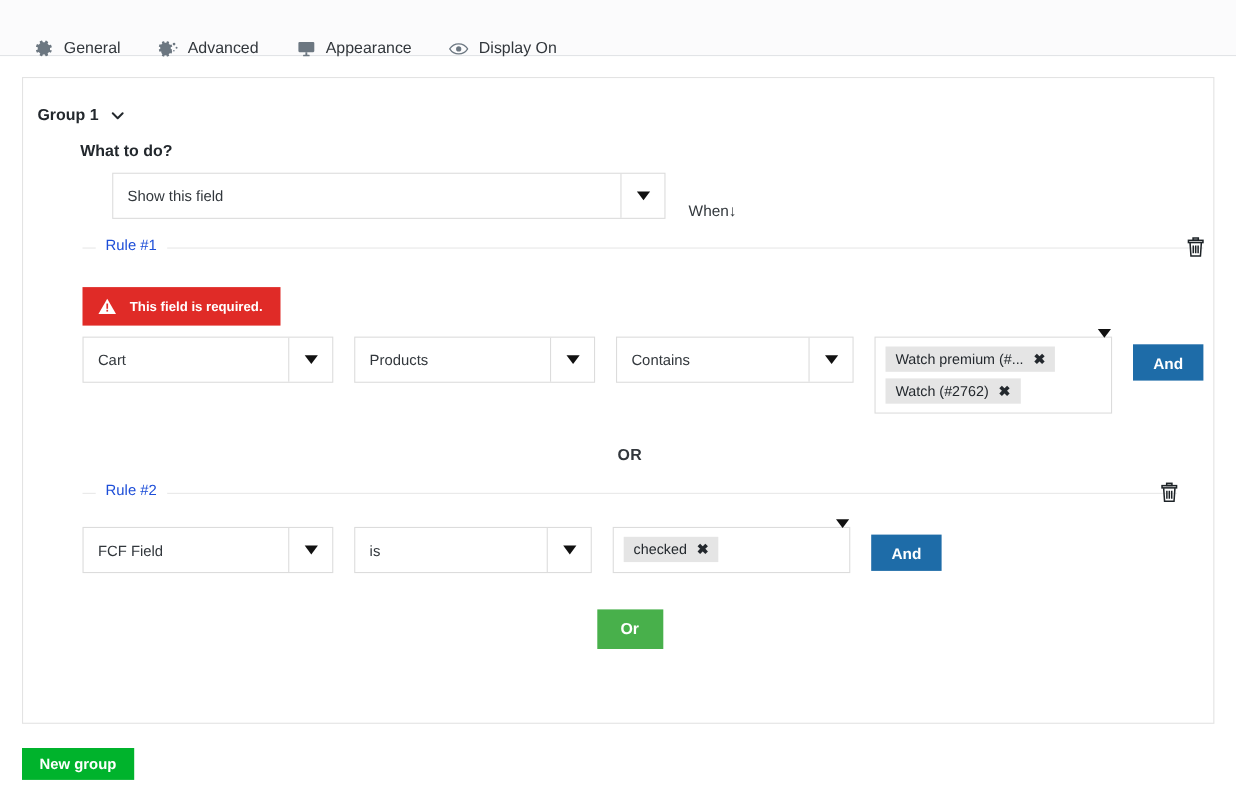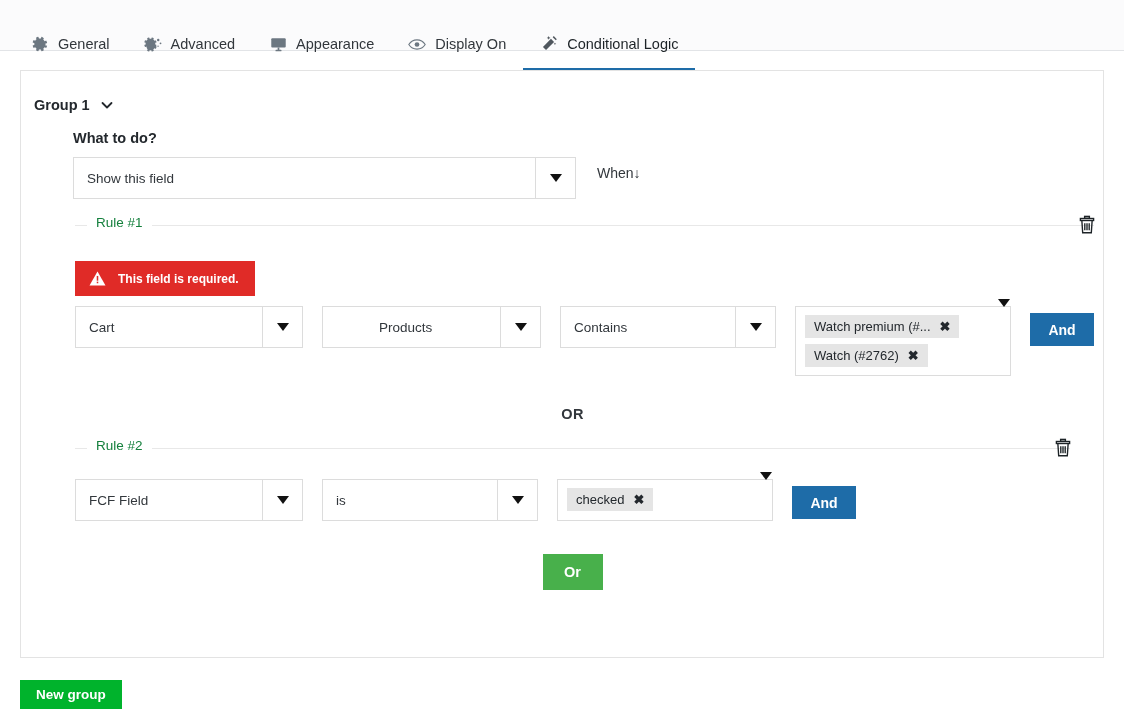--- a/index.html
+++ b/index.html
@@ -116,21 +116,21 @@
     justify-content: center;
     flex: 0 0 40px;
   }
   .caret {
     width: 0; height: 0;
     border-left: 6px solid transparent;
     border-right: 6px solid transparent;
     border-top: 8px solid #111;
   }
 
-  .whenrow { display: flex; align-items: flex-start; gap: 0; }
+  .whenrow { display: flex; align-items: flex-end; gap: 0; margin-left: 29px; }
   .action-select { width: 503px; }
   .when {
     font-size: 14px;
     color: #32373c;
     margin-left: 21px;
     margin-top: 8px;
     white-space: nowrap;
   }
 
   
@@ -141,21 +141,21 @@
     padding: 0;
     position: relative;
   }
   .rule-legend {
     position: absolute;
     top: -11px;
     left: 12px;
     background: #fff;
     padding: 0 9px;
     font-size: 13.5px;
-    color: #15803d;
+    color: #1d4ed8;
   }
   .trash {
     position: absolute;
     right: -6px;
     top: -12px;
     width: 24px; height: 24px;
     color: #1d2327;
     cursor: pointer;
   }
 
@@ -172,21 +172,21 @@
   }
   .errbar .wicon { width: 17px; height: 17px; display: inline-flex; }
 
   .fieldrow {
     display: flex;
     align-items: flex-start;
     gap: 19px;
     margin-top: 10px;
   }
   .w1 { width: 228px; }
-  .w2 { width: 219px; padding-left: 43px; }
+  .w2 { width: 219px; }
   .w3 { width: 216px; }
   .w4 { width: 216px; }
 
   
   .tagselect {
     display: flex;
     border: 1px solid #dcdcdc;
     background: #fff;
     min-height: 42px;
     align-items: stretch;
@@ -309,31 +309,20 @@
   <div class="tab">
     <span class="ticon">
       <svg viewBox="0 0 22 16" width="19" height="15" fill="none" stroke="currentColor" stroke-width="1.4">
         <path d="M1 8s3.6-5.6 10-5.6S21 8 21 8s-3.6 5.6-10 5.6S1 8 1 8z"></path>
         <circle cx="11" cy="8" r="2.9" fill="currentColor" stroke="none"></circle>
       </svg>
     </span>
     <span>Display On</span>
   </div>
 
-  <div class="tab active">
-    <span class="ticon">
-      <svg viewBox="0 0 20 20" width="18" height="18" fill="currentColor">
-        <path d="M12.2 4.3l3.4 3.4-8.9 8.9-3.4-3.4 8.9-8.9z"></path>
-        <path d="M14.1 2.4l1.2-1.2 3.4 3.4-1.2 1.2-3.4-3.4z"></path>
-        <path d="M9.6 1.1l.6 1.5 1.5.6-1.5.6-.6 1.5-.6-1.5L7.5 3.2l1.5-.6.6-1.5z"></path>
-        <path d="M16.6 8.4l.4 1 1 .4-1 .4-.4 1-.4-1-1-.4 1-.4.4-1z"></path>
-      </svg>
-    </span>
-    <span>Conditional Logic</span>
-  </div>
 </div>
 
 <div class="card">
 
   <div class="group-head">
     <span class="group-title">Group 1</span>
     <span class="chev">
       <svg viewBox="0 0 14 14" width="14" height="14" fill="none" stroke="#23282d" stroke-width="1.8" stroke-linecap="round" stroke-linejoin="round">
         <polyline points="2.5,5 7,9.5 11.5,5"></polyline>
       </svg>

